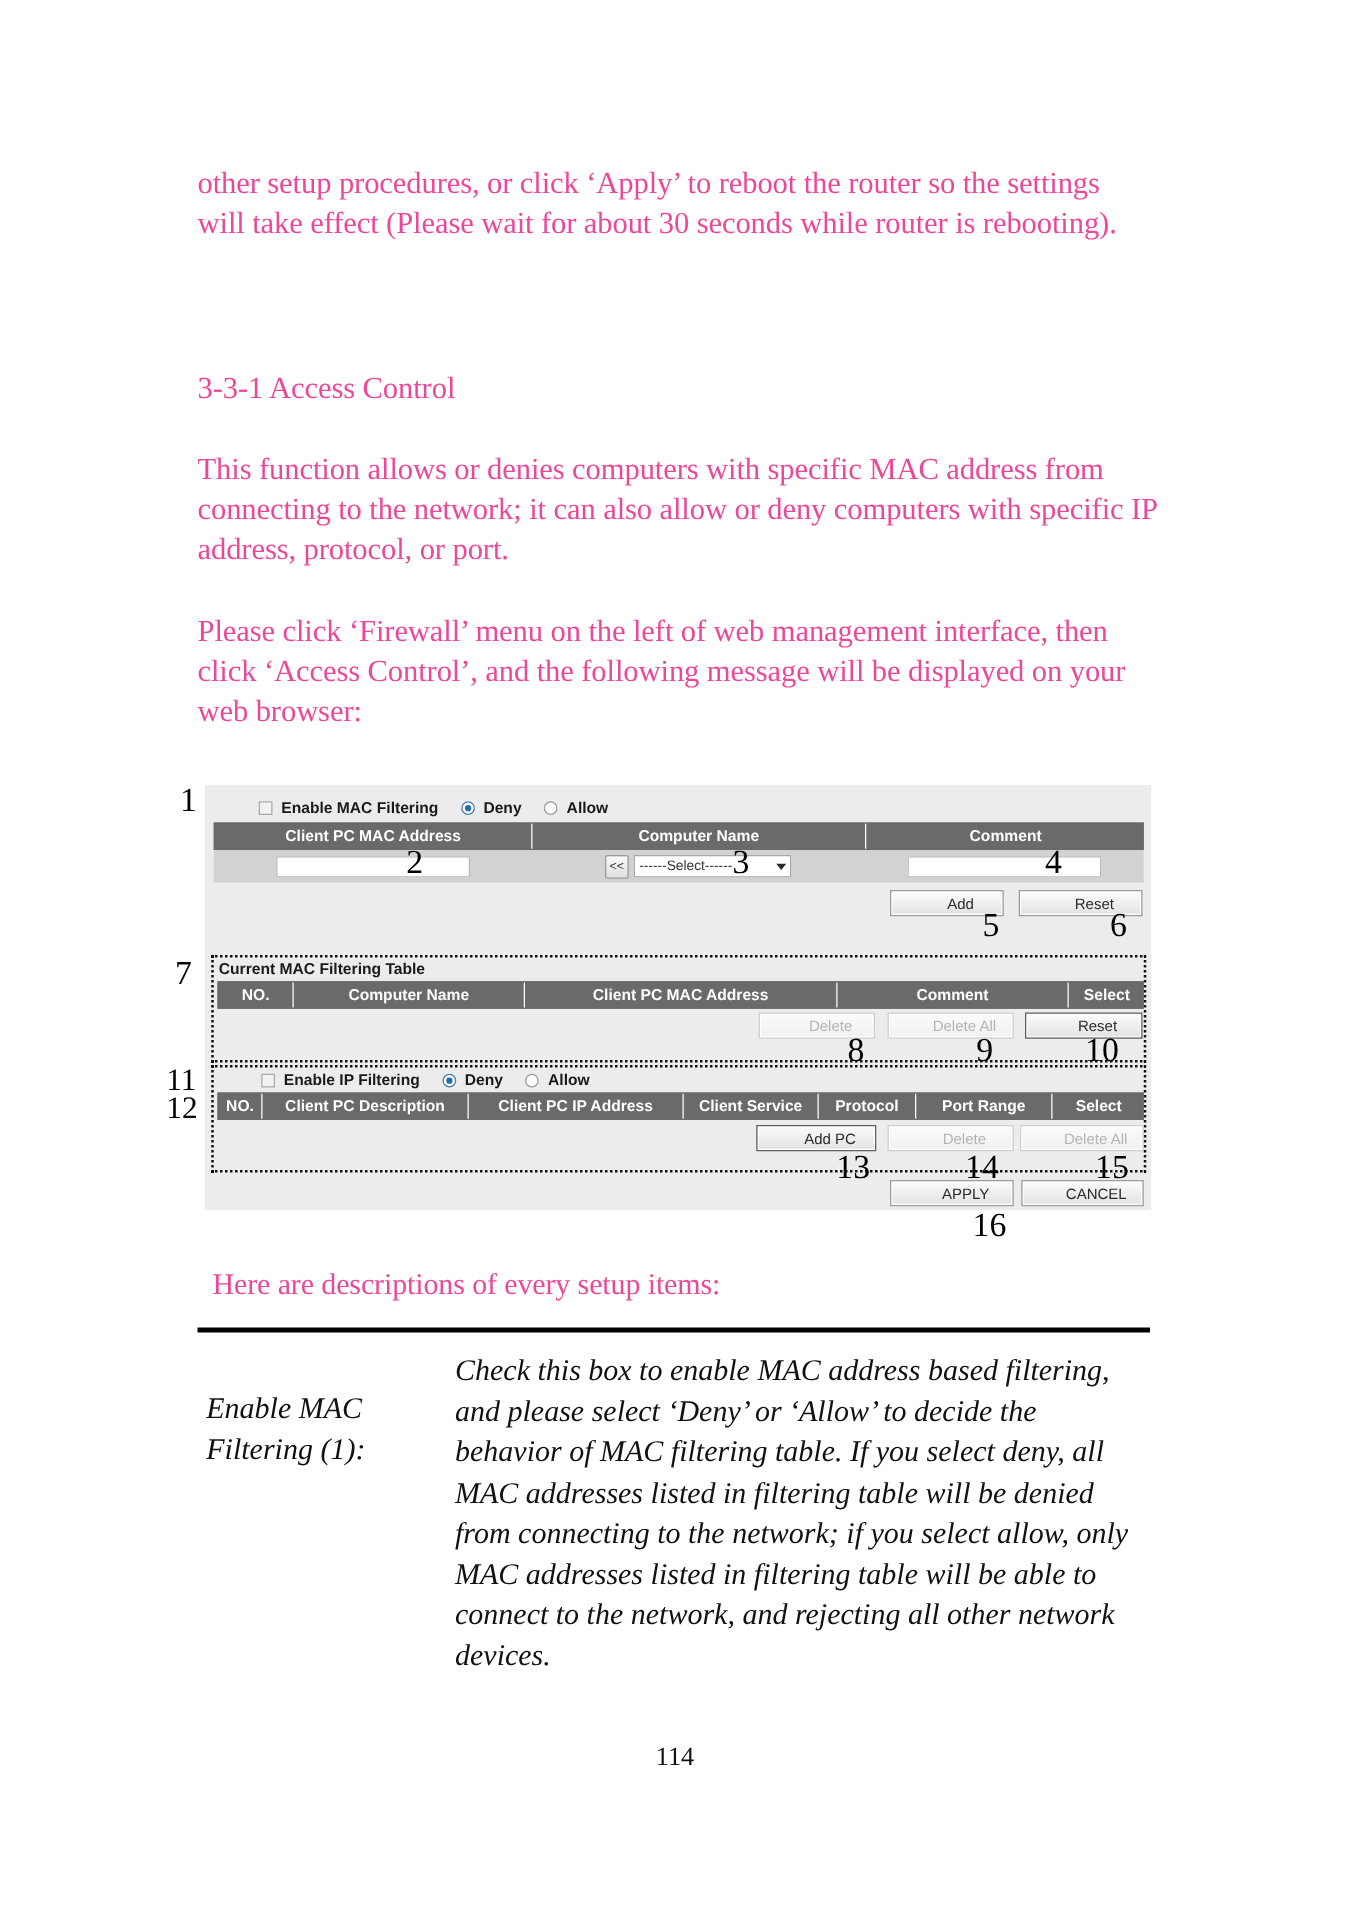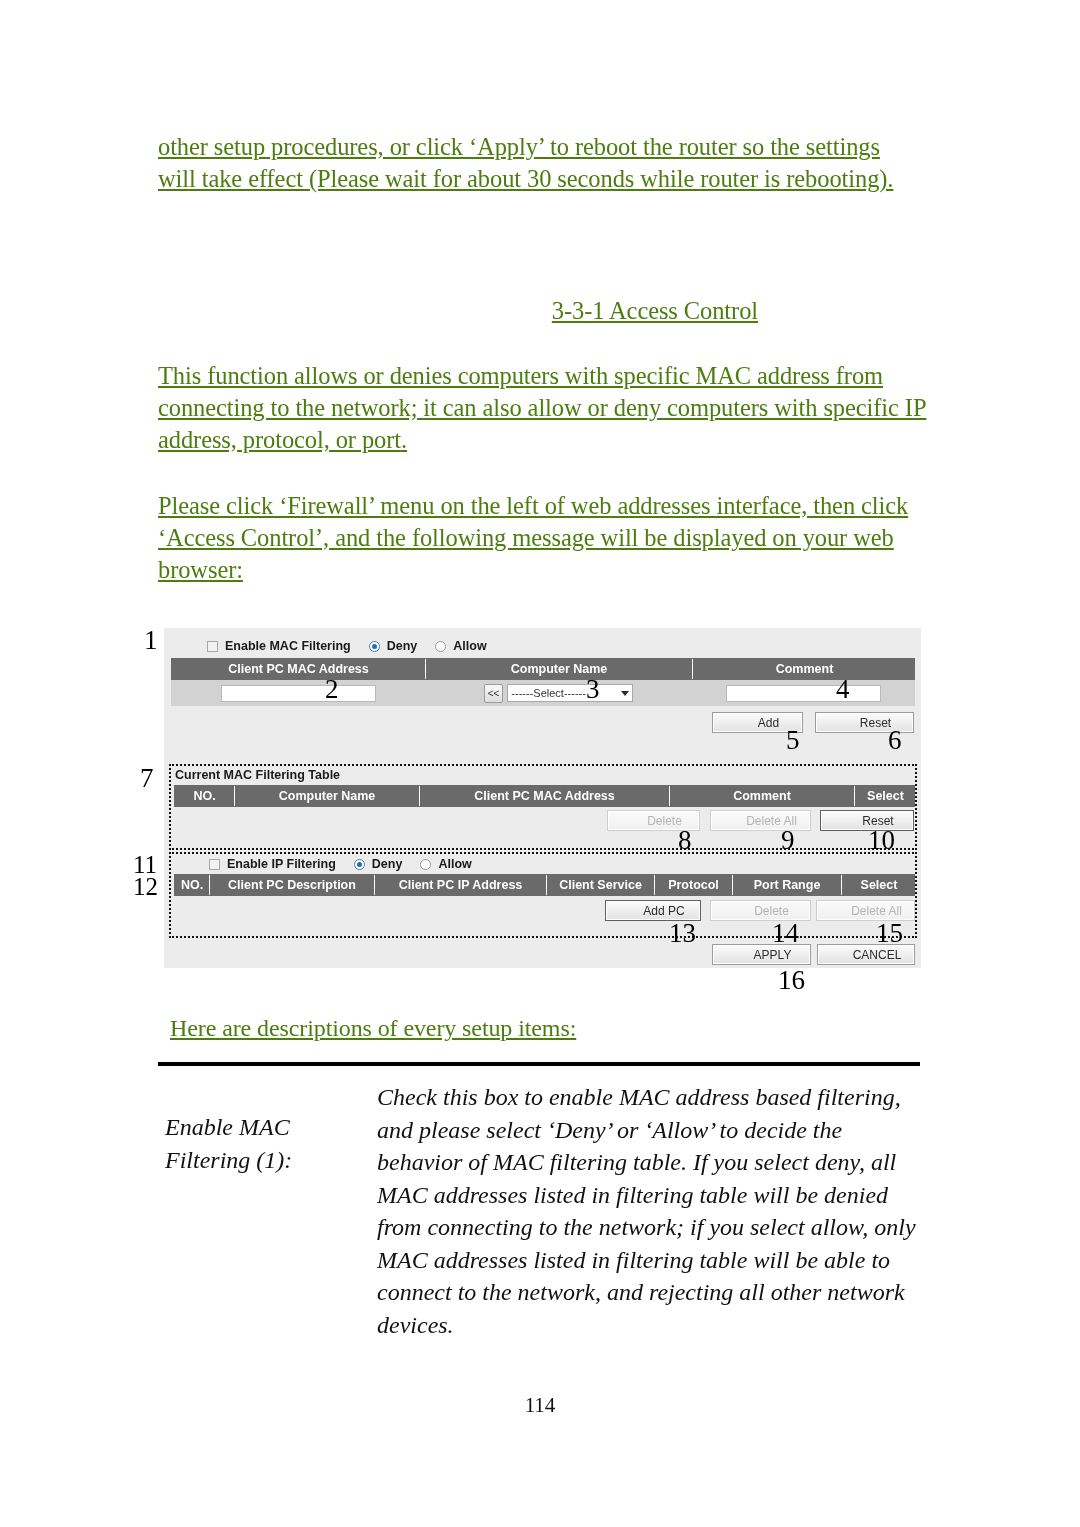--- a/index.html
+++ b/index.html
@@ -12,28 +12,27 @@
     overflow:hidden;
   }
   .page{position:absolute;left:0;top:0;width:1080px;height:1527px;}
 
   
   .para{
     position:absolute;
     font-family:"Liberation Serif", serif;
     font-size:24.5px;
     line-height:32px;
-    color:#4d7c0f;
+    color:#ec4899;
     letter-spacing:-0.1px;
-    text-decoration:underline;
   }
   .para p{margin:0;}
 
   #p-intro{left:158px;top:131px;width:765px;}
-  #p-heading{left:158px;top:295px;width:600px;text-align:right;}
+  #p-heading{left:158px;top:295px;width:600px;}
   #p-func{left:158px;top:360px;width:770px;}
   #p-please{left:158px;top:490px;width:770px;}
   #p-here{left:170px;top:1012px;width:700px;font-size:24px;}
 
   
   #shot{
     position:absolute;
     left:164px;top:628px;
     width:757px;height:340px;
     background:#ececec;
@@ -153,21 +152,21 @@
 
   
   #rule{position:absolute;left:158px;top:1062px;width:762px;height:4px;background:#000;}
   .desc{
     position:absolute;
     font-family:"Liberation Serif", serif;
     font-style:italic;
     font-size:24px;line-height:32.5px;color:#111;
   }
   #desc-term{left:165px;top:1081px;width:200px;margin-top:30px;}
-  #desc-body{left:377px;top:1081px;width:545px;}
+  #desc-body{left:364px;top:1081px;width:545px;}
 
   #pageno{
     position:absolute;left:0;top:1393px;width:1080px;
     text-align:center;font-family:"Liberation Serif", serif;
     font-size:21px;color:#111;
   }
 </style>
 </head>
 <body>
 
@@ -179,21 +178,21 @@
 
   <div class="para" id="p-heading">
     <p>3-3-1 Access Control</p>
   </div>
 
   <div class="para" id="p-func">
     <p>This function allows or denies computers with specific MAC address from connecting to the network; it can also allow or deny computers with specific IP address, protocol, or port.</p>
   </div>
 
   <div class="para" id="p-please">
-    <p>Please click ‘Firewall’ menu on the left of web addresses interface, then click ‘Access Control’, and the following message will be displayed on your web browser:</p>
+    <p>Please click ‘Firewall’ menu on the left of web management interface, then click ‘Access Control’, and the following message will be displayed on your web browser:</p>
   </div>
 
   <div id="shot">
    <div class="shot-inner">
 
     <div class="optbar" id="mac-optbar">
       <span class="cbx"></span>
       <span>Enable MAC Filtering</span>
       <span class="opt-gap"></span>
       <span class="rad on"></span>

